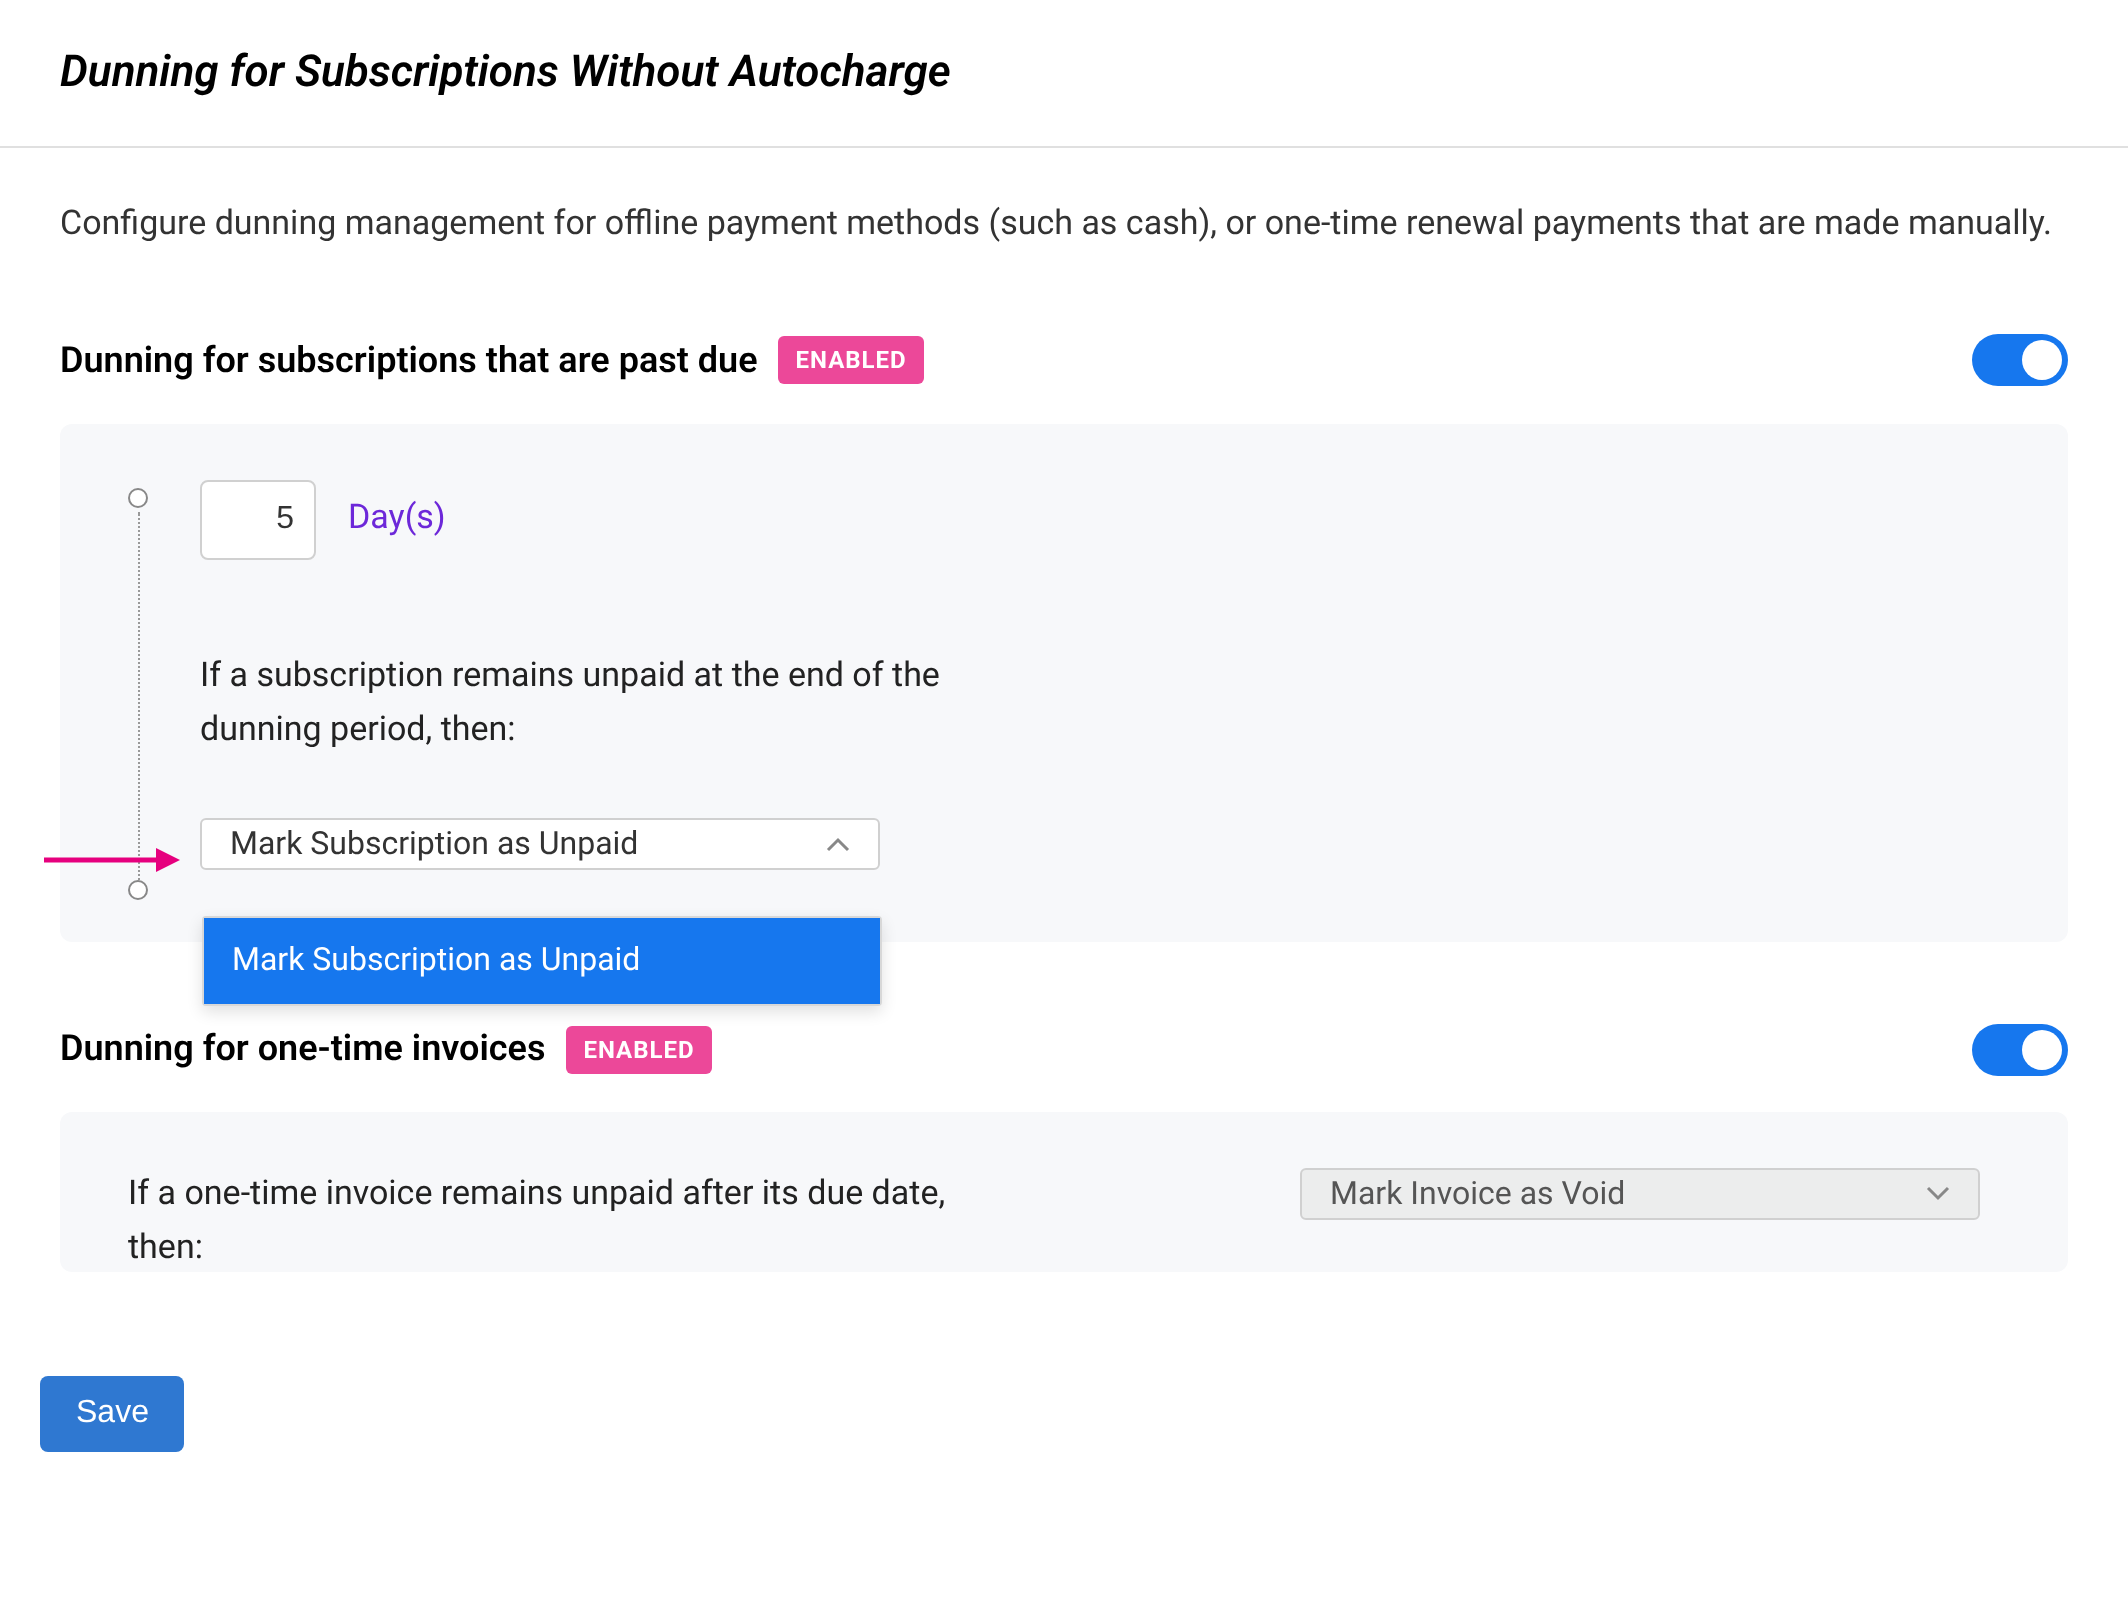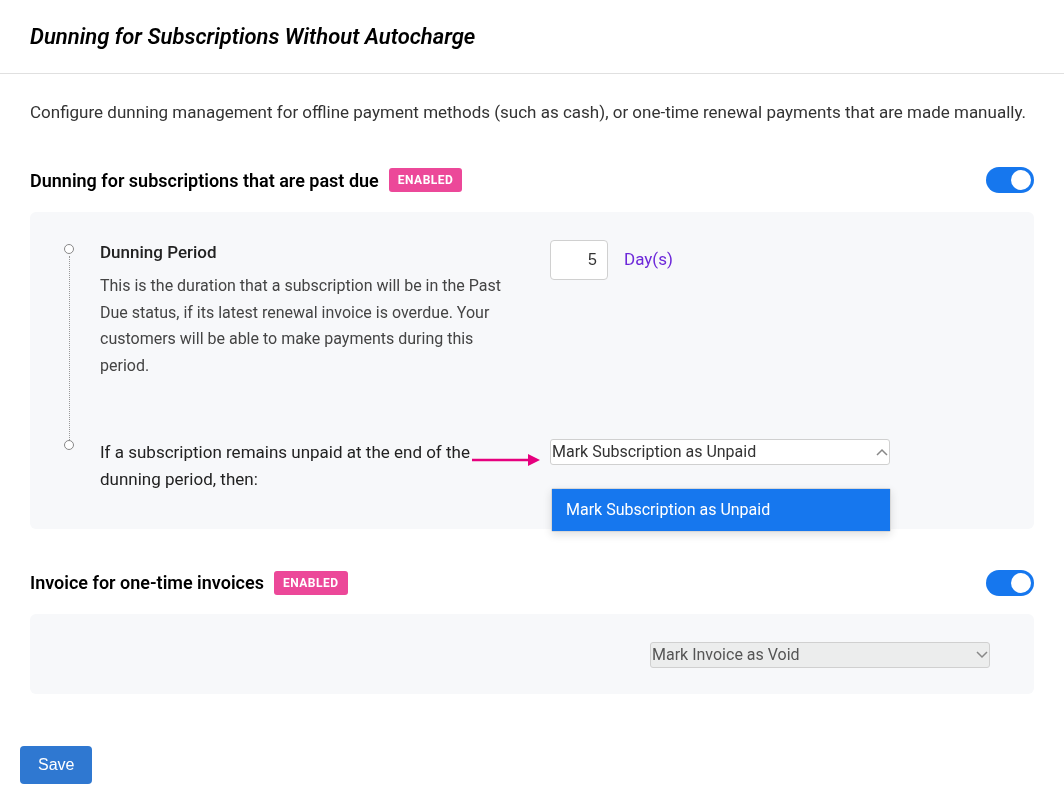--- a/index.html
+++ b/index.html
@@ -119,21 +119,22 @@
     }
     .timeline-content {
       flex: 1;
     }
     .row {
       display: flex;
       align-items: flex-start;
       gap: 30px;
     }
     .row + .row {
-      margin-top: 60px;
+      margin-top: 45px;
+      flex-direction: column;
     }
     .row-left {
       width: 420px;
       flex-shrink: 0;
     }
     .row-title {
       font-size: 17px;
       font-weight: 500;
       color: #222;
       margin-bottom: 8px;
@@ -171,21 +172,21 @@
     }
     .select-box {
       width: 340px;
       height: 26px;
       background: #fff;
       border: 1px solid #d0d0d0;
       border-radius: 3px;
       display: flex;
       align-items: center;
       justify-content: space-between;
-      padding: 0 1px;
+      padding: 0 14px;
       font-size: 16px;
       color: #333;
       cursor: pointer;
       position: relative;
     }
     .select-box.disabled {
       background: #eceded;
       color: #555;
       gap: 12px;
     }
@@ -284,24 +285,20 @@
   <div class="panel">
     <div class="timeline">
       <div class="timeline-track">
         <div class="timeline-dot top"></div>
         <div class="timeline-line"></div>
         <div class="timeline-dot bottom"></div>
       </div>
       <div class="timeline-content">
 
         <div class="row">
-          <div class="row-left">
-            <div class="row-title">Dunning Period</div>
-            <div class="row-desc">This is the duration that a subscription will be in the Past Due status, if its latest renewal invoice is overdue. Your customers will be able to make payments during this period.</div>
-          </div>
           <div class="row-right">
             <input class="number-input" type="text" value="5" style="">
             <span class="unit-label">Day(s)</span>
           </div>
         </div>
 
         <div class="row">
           <div class="row-left">
             <div class="row-text">If a subscription remains unpaid at the end of the dunning period, then:</div>
           </div>
@@ -323,30 +320,33 @@
             </div>
           </div>
         </div>
 
       </div>
     </div>
   </div>
 
   <div class="section-header">
     <div class="section-header-left">
-      <span class="section-title">Invoice for one-time invoices</span>
+      <span class="section-title">Dunning for one-time invoices</span>
       <span class="badge">ENABLED</span>
     </div>
     <div class="toggle">
       <div class="toggle-knob"></div>
     </div>
   </div>
 
   <div class="panel2 clipped">
     <div class="row">
+      <div class="row-left">
+        <div class="row-text">If a one-time invoice remains unpaid after its due date, then:</div>
+      </div>
       <div class="row-right">
         <div class="select-box disabled">
           <span>Mark Invoice as Void</span>
           <span class="chevron">
             <svg width="12" height="8" viewBox="0 0 12 8">
                 <path d="M1 1 L6 6 L11 1" stroke="#888" stroke-width="1.5" fill="none"></path>
               </svg>
           </span>
         </div>
       </div>

